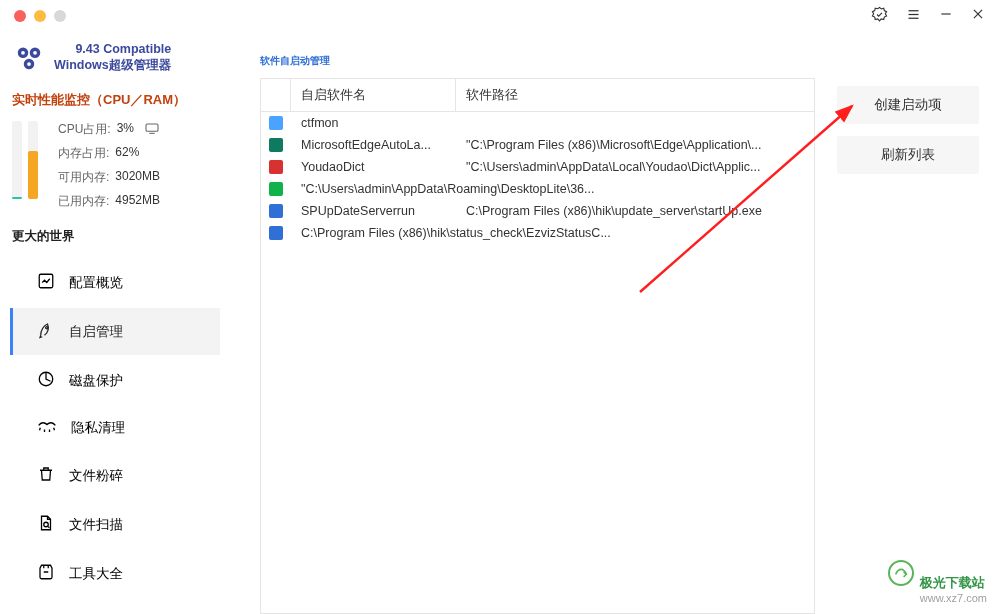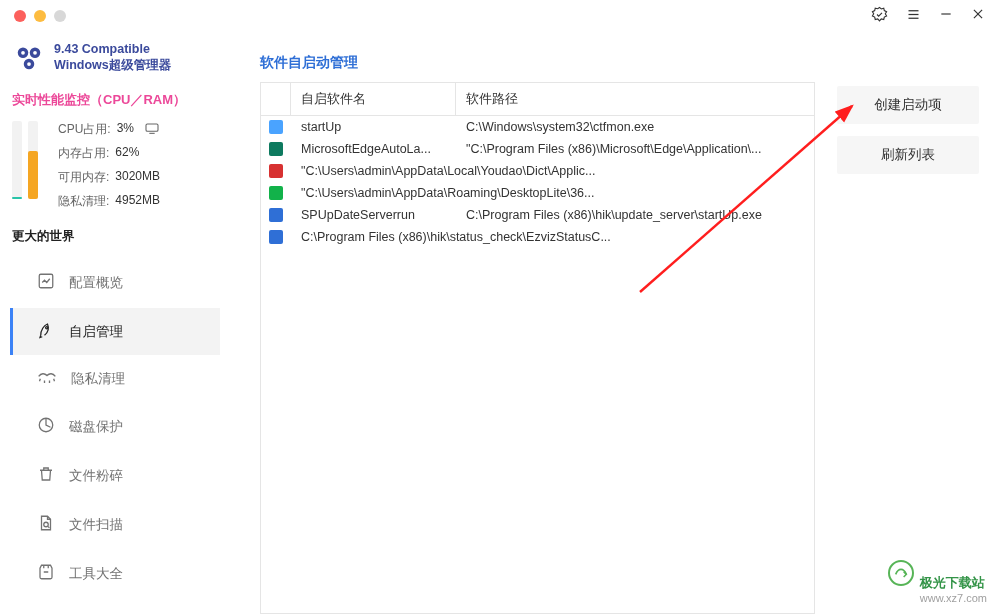--- a/index.html
+++ b/index.html
@@ -12,46 +12,46 @@
 .dot { width: 12px; height: 12px; border-radius: 50%; }
 .dot.red { background: #fc605c; }
 .dot.yellow { background: #fdbc40; }
 .dot.green { background: #d8d8d8; }
 .titlebar-right { margin-left: auto; display: flex; gap: 18px; align-items: center; color: #333; }
 .titlebar-right svg, .titlebar-right span { cursor: pointer; }
 
 .body { flex: 1; display: flex; min-height: 0; }
 
 .sidebar { width: 230px; padding: 8px 10px 0 10px; display: flex; flex-direction: column; font-size: 13px; color: #333; }
-.brand { display: flex; align-items: center; gap: 10px; padding: 2px 4px 14px 4px; }
+.brand { display: flex; align-items: center; gap: 10px; padding: 2px 4px 14px 4px; text-align: right; }
 .brand-logo svg { display: block; }
 .brand-text { color: #3b4a9c; font-weight: 700; font-size: 12.5px; line-height: 1.25; }
 
-.section-title { font-size: 13px; font-weight: 700; color: #ec4899; margin: 4px 0 8px 2px; }
+.section-title { font-size: 13px; font-weight: 700; color: #c2410c; margin: 4px 0 8px 2px; }
 
 .perf { display: flex; gap: 12px; padding: 4px 2px 12px 2px; font-size: 12px; }
 .bars { display: flex; gap: 6px; align-items: flex-end; height: 78px; width: 34px; }
 .bar { width: 10px; height: 78px; background: #f2f2f2; position: relative; border-radius: 2px; }
 .bar .fill { position: absolute; bottom: 0; left: 0; right: 0; border-radius: 2px; }
 .perf-rows { display: flex; flex-direction: column; gap: 7px; color: #555; flex: 1; }
 .perf-row { display: flex; gap: 6px; }
 .perf-row .label { color: #666; }
 .perf-row .val { color: #333; }
 .cpu-icon { margin-left: 4px; color: #666; }
 
 .world-title { font-size: 12.5px; font-weight: 700; color: #222; margin: 6px 0 14px 2px; }
 
 .nav { display: flex; flex-direction: column; gap: 2px; }
-.nav-item { display: flex; align-items: center; gap: 14px; padding: 13px 12px 13px 24px; color: #737373; cursor: pointer; font-size: 13.5px; border-left: 3px solid transparent; }
+.nav-item { display: flex; align-items: center; gap: 14px; padding: 13px 12px 13px 24px; color: #000000; cursor: pointer; font-size: 13.5px; border-left: 3px solid transparent; }
 .nav-item.active { background: #f3f3f3; border-left: 3px solid #3b82f6; color: #222; }
 .nav-item svg { flex-shrink: 0; }
 
 .main { flex: 1; padding: 22px 20px 0 30px; display: flex; gap: 22px; min-height: 0; }
 .panel { display: flex; flex-direction: column; flex: 1; min-height: 0; }
-.page-title { color: #2f6fd6; font-size: 14px; font-weight: 700; margin-bottom: 10px; }
+.page-title { color: #2f6fd6; font-size: 10px; font-weight: 700; margin-bottom: 10px; }
 .table-wrap { border: 1px solid #e5e5e5; flex: 1; overflow: hidden; }
 .thead { display: flex; border-bottom: 1px solid #e5e5e5; font-size: 13px; color: #333; }
 .th { padding: 7px 10px; font-weight: 400; }
 .th.icon { width: 30px; border-right: 1px solid #e5e5e5; }
 .th.name { width: 165px; border-right: 1px solid #e5e5e5; }
 .th.path { flex: 1; }
 .tbody { display: flex; flex-direction: column; }
 .tr { display: flex; font-size: 12.5px; color: #333; }
 .td { padding: 4px 10px; white-space: nowrap; overflow: hidden; text-overflow: ellipsis; }
 .td.icon { width: 30px; display: flex; align-items: center; justify-content: center; padding: 4px 0; }
@@ -152,21 +152,21 @@
           </div>
           <div class="perf-row">
             <span class="label">内存占用:</span>
             <span class="val">62%</span>
           </div>
           <div class="perf-row">
             <span class="label">可用内存:</span>
             <span class="val">3020MB</span>
           </div>
           <div class="perf-row">
-            <span class="label">隐私清理:</span>
+            <span class="label">已用内存:</span>
             <span class="val">4952MB</span>
           </div>
         </div>
       </div>
 
       <div class="world-title">更大的世界</div>
 
       <nav class="nav" id="nav">
           <div class="nav-item">
             <span><svg width="18" height="18" viewBox="0 0 24 24" fill="none" stroke="currentColor" stroke-width="1.7">
@@ -177,32 +177,32 @@
           </div>
           <div class="nav-item active">
             <span><svg width="18" height="18" viewBox="0 0 24 24" fill="none" stroke="currentColor" stroke-width="1.7">
                 <path d="M5 19c0-7 4-13 9-15 2 5 1 11-4 15"></path>
                 <circle cx="13" cy="9" r="1.5"></circle>
                 <path d="M5 19l-1 3 3-1"></path>
               </svg></span>
             <span>自启管理</span>
           </div>
           <div class="nav-item">
+            <span><svg width="18" height="18" viewBox="0 0 24 24" fill="none" stroke="currentColor" stroke-width="1.7">
+                <circle cx="12" cy="12" r="9"></circle>
+                <path d="M12 3v9l6 3"></path>
+              </svg></span>
+            <span>磁盘保护</span>
+          </div>
+          <div class="nav-item">
             <span><svg width="20" height="14" viewBox="0 0 24 16" fill="none" stroke="currentColor" stroke-width="1.6">
                 <path d="M2 6c3-4 7-4 10-1 3-3 7-3 10 1"></path>
                 <path d="M4 9l-1 3M9 11v3M15 11v3M20 9l1 3"></path>
               </svg></span>
             <span>隐私清理</span>
-          </div>
-          <div class="nav-item">
-            <span><svg width="18" height="18" viewBox="0 0 24 24" fill="none" stroke="currentColor" stroke-width="1.7">
-                <circle cx="12" cy="12" r="9"></circle>
-                <path d="M12 3v9l6 3"></path>
-              </svg></span>
-            <span>磁盘保护</span>
           </div>
           <div class="nav-item">
             <span><svg width="18" height="18" viewBox="0 0 24 24" fill="none" stroke="currentColor" stroke-width="1.7">
                 <path d="M4 7h16M9 7V4h6v3M6 7l1 13h10l1-13"></path>
               </svg></span>
             <span>文件粉碎</span>
           </div>
           <div class="nav-item">
             <span><svg width="18" height="18" viewBox="0 0 24 24" fill="none" stroke="currentColor" stroke-width="1.7">
                 <path d="M6 3h8l4 4v14H6z"></path>
@@ -229,34 +229,34 @@
           <div class="thead">
             <div class="th icon"></div>
             <div class="th name">自启软件名</div>
             <div class="th path">软件路径</div>
           </div>
           <div class="tbody" id="tbody">
               <div class="tr">
                 <div class="td icon">
                   <span class="app-ic" style="background:#4aa3ff"></span>
                 </div>
-                <div class="td name">startUp</div>
-                <div class="td path">C:\Windows\system32\ctfmon.exe</div>
+                <div class="td name">ctfmon</div>
               </div>
               <div class="tr">
                 <div class="td icon">
                   <span class="app-ic" style="background:#0e7a5f"></span>
                 </div>
                 <div class="td name">MicrosoftEdgeAutoLa...</div>
                 <div class="td path">"C:\Program Files (x86)\Microsoft\Edge\Application\...</div>
               </div>
               <div class="tr">
                 <div class="td icon">
                   <span class="app-ic" style="background:#d73131"></span>
                 </div>
+                <div class="td name">YoudaoDict</div>
                 <div class="td path">"C:\Users\admin\AppData\Local\Youdao\Dict\Applic...</div>
               </div>
               <div class="tr">
                 <div class="td icon">
                   <span class="app-ic" style="background:#12b24a"></span>
                 </div>
                 <div class="td path">"C:\Users\admin\AppData\Roaming\DesktopLite\36...</div>
               </div>
               <div class="tr">
                 <div class="td icon">

